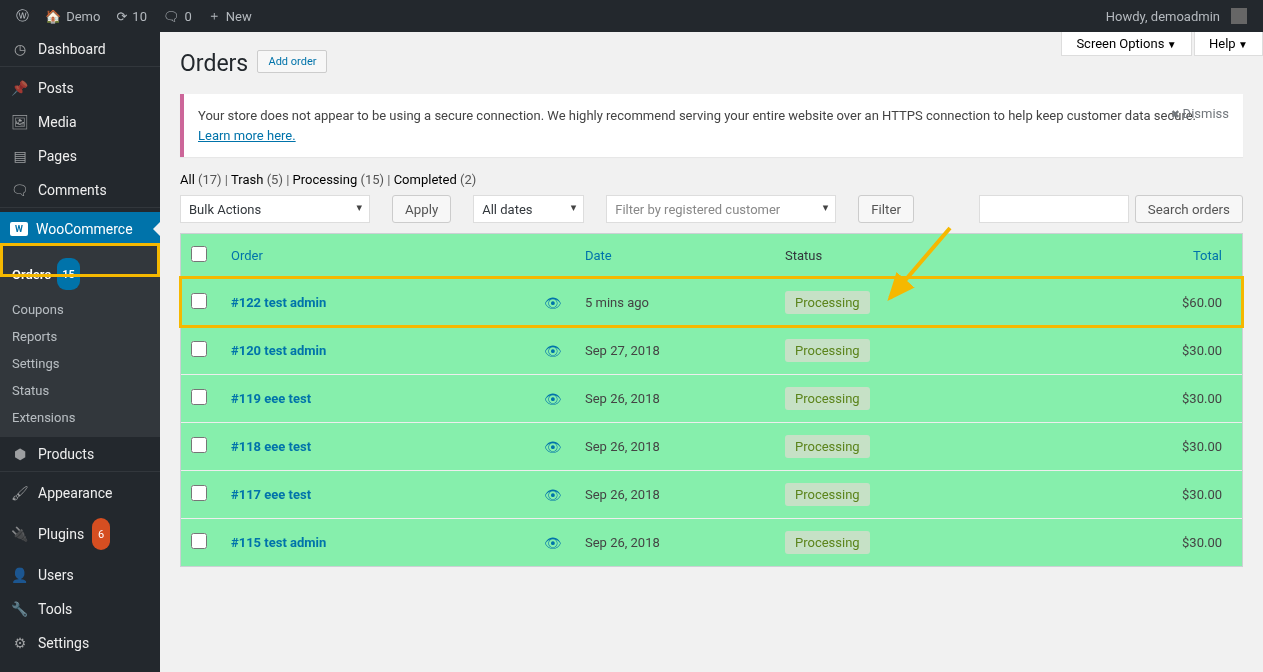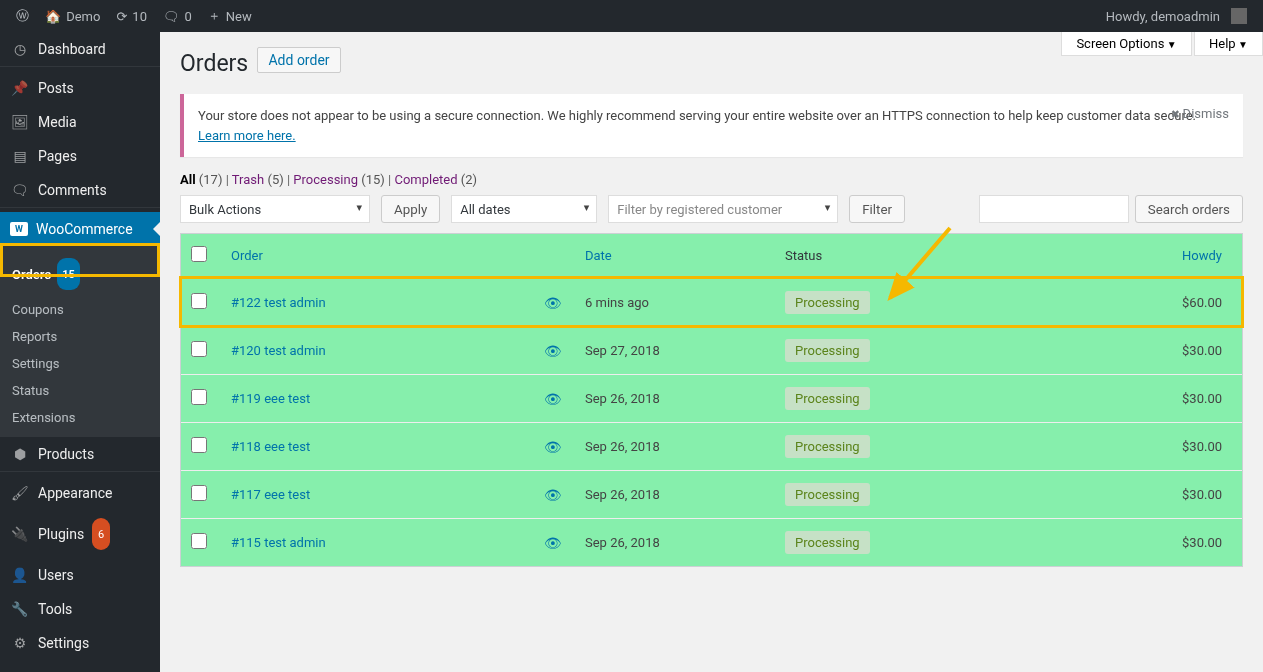--- a/index.html
+++ b/index.html
@@ -22,48 +22,48 @@
 #adminmenu .sep{height:5px;border-top:1px solid #32373c;margin:0}
 #adminmenu .wc-icon{width:18px;height:14px;background:#9b8bba;border-radius:2px;display:flex;align-items:center;justify-content:center;color:#23282d;font-size:9px;font-weight:bold}
 #adminmenu .menu-item.current .wc-icon{background:#fff;color:#0073aa}
 #adminmenu .dashicon{width:20px;text-align:center;opacity:.6}
 #wpcontent{margin-left:160px;padding-top:32px}
 #wpbody{padding:10px 20px 0 20px}
 .screen-meta{float:right;margin-top:-10px;margin-right:-20px}
 .screen-meta a{display:inline-block;border:1px solid #ddd;border-top:none;background:#fff;padding:4px 14px;margin-left:-1px;color:#000000;font-size:13px;cursor:pointer}
 .screen-meta a::after{content:" ▼";font-size:10px}
 h1.wp-heading{font-size:23px;font-weight:400;color:#23282d;display:inline-block;margin:8px 0 12px}
-.page-title-action{display:inline-block;border:1px solid #ccc;border-radius:2px;padding:4px 10px;color:#0073aa;cursor:pointer;margin-left:6px;font-size:14px;vertical-align:6px;background:#f7f7f7}
+.page-title-action{display:inline-block;border:1px solid #ccc;border-radius:2px;padding:4px 10px;color:#0073aa;cursor:pointer;margin-left:6px;font-size:11px;vertical-align:6px;background:#f7f7f7}
 .notice{background:#fff;border-left:4px solid #c69;box-shadow:0 1px 1px rgba(0,0,0,.04);padding:12px 14px;margin:5px 0 15px;position:relative;color:#444;line-height:1.5}
 .notice a{color:#0073aa;text-decoration:underline}
 .notice .dismiss{position:absolute;top:10px;right:14px;color:#72777c;cursor:pointer;font-size:13px}
 .notice .dismiss::before{content:"✖ ";font-size:11px}
 .subsubsub{list-style:none;margin:8px 0;color:#666}
 .subsubsub li{display:inline}
-.subsubsub a{color:#701a75}
+.subsubsub a{color:#000000}
 .subsubsub .count{color:#555}
-.tablenav{display:flex;align-items:center;gap:11px;margin-bottom:10px;flex-wrap:wrap}
+.tablenav{display:flex;align-items:center;gap:22px;margin-bottom:10px;flex-wrap:wrap}
 .tablenav select,.tablenav input[type=text]{border:1px solid #ddd;height:28px;padding:0 24px 0 8px;background:#fff;font-size:13px;color:#32373c}
 .tablenav select{appearance:none;-webkit-appearance:none;background:#fff}
 .sel-wrap{position:relative;display:inline-block}
 .sel-wrap::after{content:"▾";position:absolute;right:8px;top:6px;color:#444;font-size:11px;pointer-events:none}
 .tablenav .button{border:1px solid #ccc;background:#f7f7f7;height:28px;padding:0 12px;border-radius:3px;cursor:pointer;color:#555}
 .search-box{margin-left:auto;display:flex;gap:6px}
 .search-box input[type=search]{border:1px solid #ddd;height:28px;width:150px;padding:0 6px}
 #customer-filter{width:230px;color:#888}
 table.wp-list{width:100%;border-spacing:0;background:#86efac;border:1px solid #ccd0d4}
 table.wp-list th,table.wp-list td{text-align:left;padding:12px 10px;font-size:13px}
 table.wp-list thead th{border-bottom:1px solid #e1e1e1;color:#32373c;font-weight:400}
 table.wp-list thead th a{color:#0073aa}
 table.wp-list thead th.total,table.wp-list td.total{text-align:right;padding-right:20px}
 table.wp-list tbody tr{border-top:1px solid #eee}
 table.wp-list tbody tr:first-child{border-top:none}
 table.wp-list td{border-top:1px solid #eee}
 .cb-col{width:40px;text-align:center}
-.order-cell a{color:#0073aa;font-weight:400}
+.order-cell a{color:#0073aa;font-weight:700}
 .eye{color:#0073aa;cursor:pointer;font-size:14px;display:inline-block;width:24px;text-align:center}
 .status-badge{display:inline-block;background:#c6e1c6;color:#5b841b;padding:4px 10px;border-radius:3px;font-size:13px}
 tr.row-highlight{outline:3px solid #f5b800;outline-offset:-1px}
 .annot-arrow{position:absolute;pointer-events:none}
 input[type=checkbox]{width:16px;height:16px;border:1px solid #b4b9be}
 </style>
 </head>
 <body>
 
 <div id="adminbar">
@@ -179,52 +179,52 @@
     </div>
 
     <h1 class="wp-heading">Orders</h1>
     <a class="page-title-action">Add order</a>
 
     <div class="notice">
       <span>Your store does not appear to be using a secure connection. We highly recommend serving your entire website over an HTTPS connection to help keep customer data secure. </span><a href="#">Learn more here.</a>
       <span class="dismiss">Dismiss</span>
     </div>
 
-    <ul class="subsubsub" id="views"><li><span style="color:#000;font-weight:700">All</span> <span class="count">(17)</span></li><li> | <a href="#">Trash</a> <span class="count">(5)</span></li><li> | <a href="#">Processing</a> <span class="count">(15)</span></li><li> | <a href="#">Completed</a> <span class="count">(2)</span></li></ul>
+    <ul class="subsubsub" id="views"><li><span style="color:#000;font-weight:400">All</span> <span class="count">(17)</span></li><li> | <a href="#">Trash</a> <span class="count">(5)</span></li><li> | <a href="#">Processing</a> <span class="count">(15)</span></li><li> | <a href="#">Completed</a> <span class="count">(2)</span></li></ul>
 
     <div class="tablenav">
       <span class="sel-wrap"><select style="width:190px"><option>Bulk Actions</option></select></span>
       <button class="button">Apply</button>
-      <span class="sel-wrap"><select style="width:146px"><option>All dates</option></select></span>
+      <span class="sel-wrap"><select style="width:111px"><option>All dates</option></select></span>
       <span class="sel-wrap"><input type="text" id="customer-filter" readonly="" value="Filter by registered customer" style=""></span>
       <button class="button">Filter</button>
       <div class="search-box">
         <input type="search" style="">
         <button class="button">Search orders</button>
       </div>
     </div>
 
     <div style="position:relative">
     <table class="wp-list">
       <thead>
         <tr>
           <th class="cb-col"><input type="checkbox" style=""></th>
           <th style="width:310px"><a>Order</a></th>
           <th style="width:40px"></th>
           <th style="width:200px"><a>Date</a></th>
           <th>Status</th>
-          <th class="total"><a>Howdy</a></th>
+          <th class="total"><a>Total</a></th>
         </tr>
       </thead>
       <tbody id="order-rows">
             <tr class="row-highlight">
               <td class="cb-col"><input type="checkbox" style=""></td>
               <td class="order-cell"><a href="#">#122 test admin</a></td>
               <td><span class="eye">👁</span></td>
-              <td>6 mins ago</td>
+              <td>5 mins ago</td>
               <td><span class="status-badge">Processing</span></td>
               <td class="total">$60.00</td>
             </tr>
             <tr>
               <td class="cb-col"><input type="checkbox" style=""></td>
               <td class="order-cell"><a href="#">#120 test admin</a></td>
               <td><span class="eye">👁</span></td>
               <td>Sep 27, 2018</td>
               <td><span class="status-badge">Processing</span></td>
               <td class="total">$30.00</td>

